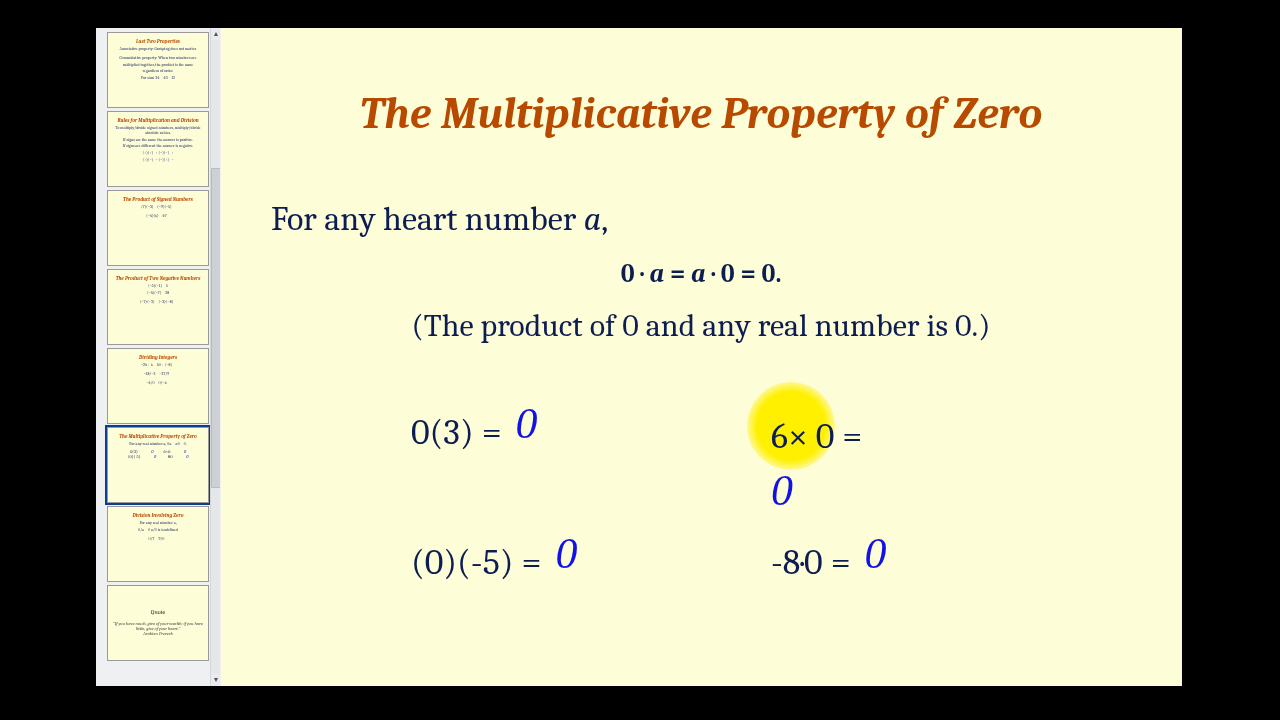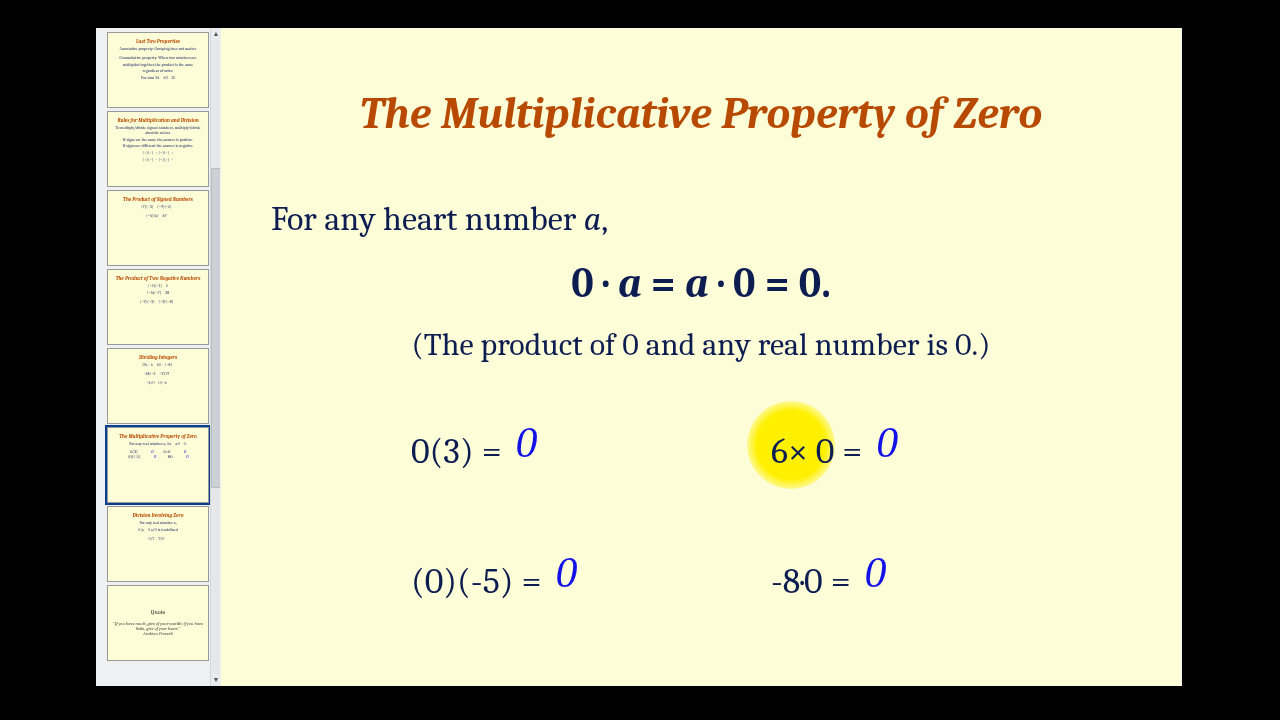--- a/index.html
+++ b/index.html
@@ -111,21 +111,21 @@
     color: #0d1d52;
     font-size: 34px;
     margin-left: 10px;
     margin-bottom: 20px;
   }
   .lead i { font-style: italic; }
 
   .formula {
     color: #0d1d52;
     font-weight: 700;
-    font-size: 42px;
+    font-size: 26px;
     text-align: center;
     margin-bottom: 18px;
   }
   .formula i { font-style: italic; }
 
   .note {
     color: #0d1d52;
     font-size: 32px;
     text-align: center;
     margin-bottom: 60px;
@@ -148,21 +148,21 @@
   }
   .ex .ans {
     color: #1212e8;
     font-style: italic;
     font-size: 44px;
     font-family: 'Segoe Script', 'Comic Sans MS', cursive;
     transform: translateY(-6px);
   }
 
   .ex1 { left: 150px; top: 0px; }
-  .ex2 { left: 510px; top: 0px; }
+  .ex2 { left: 510px; top: 12px; flex-direction: column; }
   .ex3 { left: 150px; top: 130px; }
   .ex4 { left: 510px; top: 130px; }
 
   .highlight {
     position: absolute;
     width: 88px; height: 88px;
     border-radius: 50%;
     background: radial-gradient(circle, #fff000 0%, #fff000 55%, rgba(255,240,0,0) 78%);
     z-index: 0;
   }

